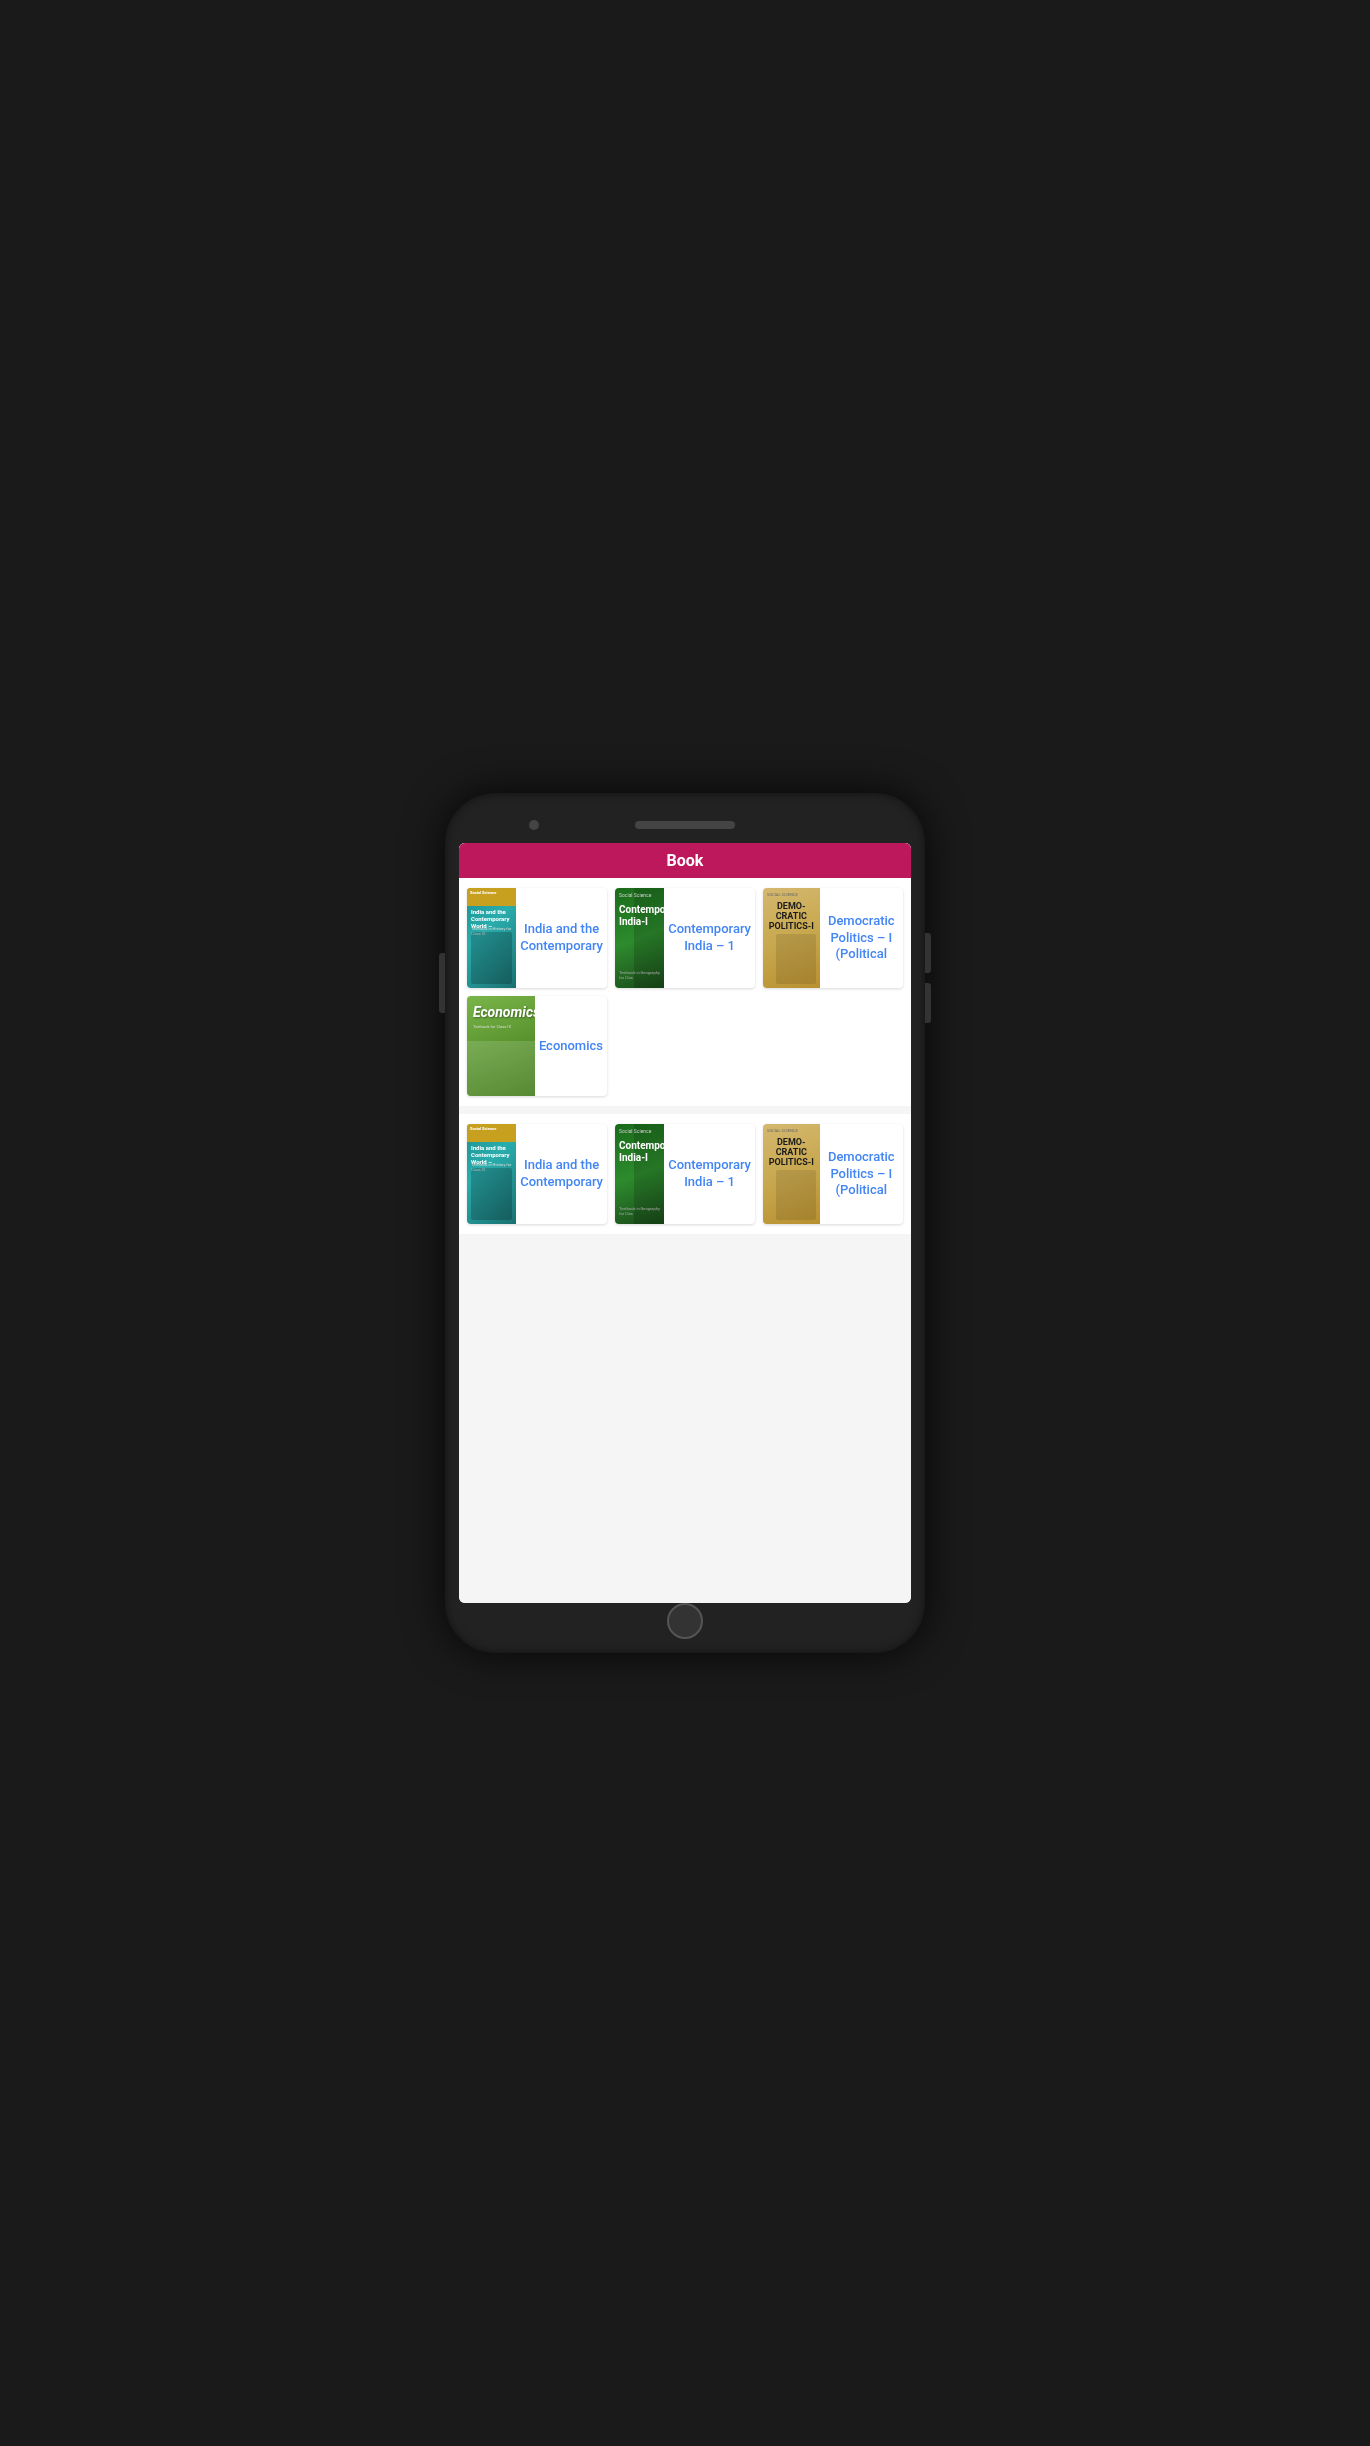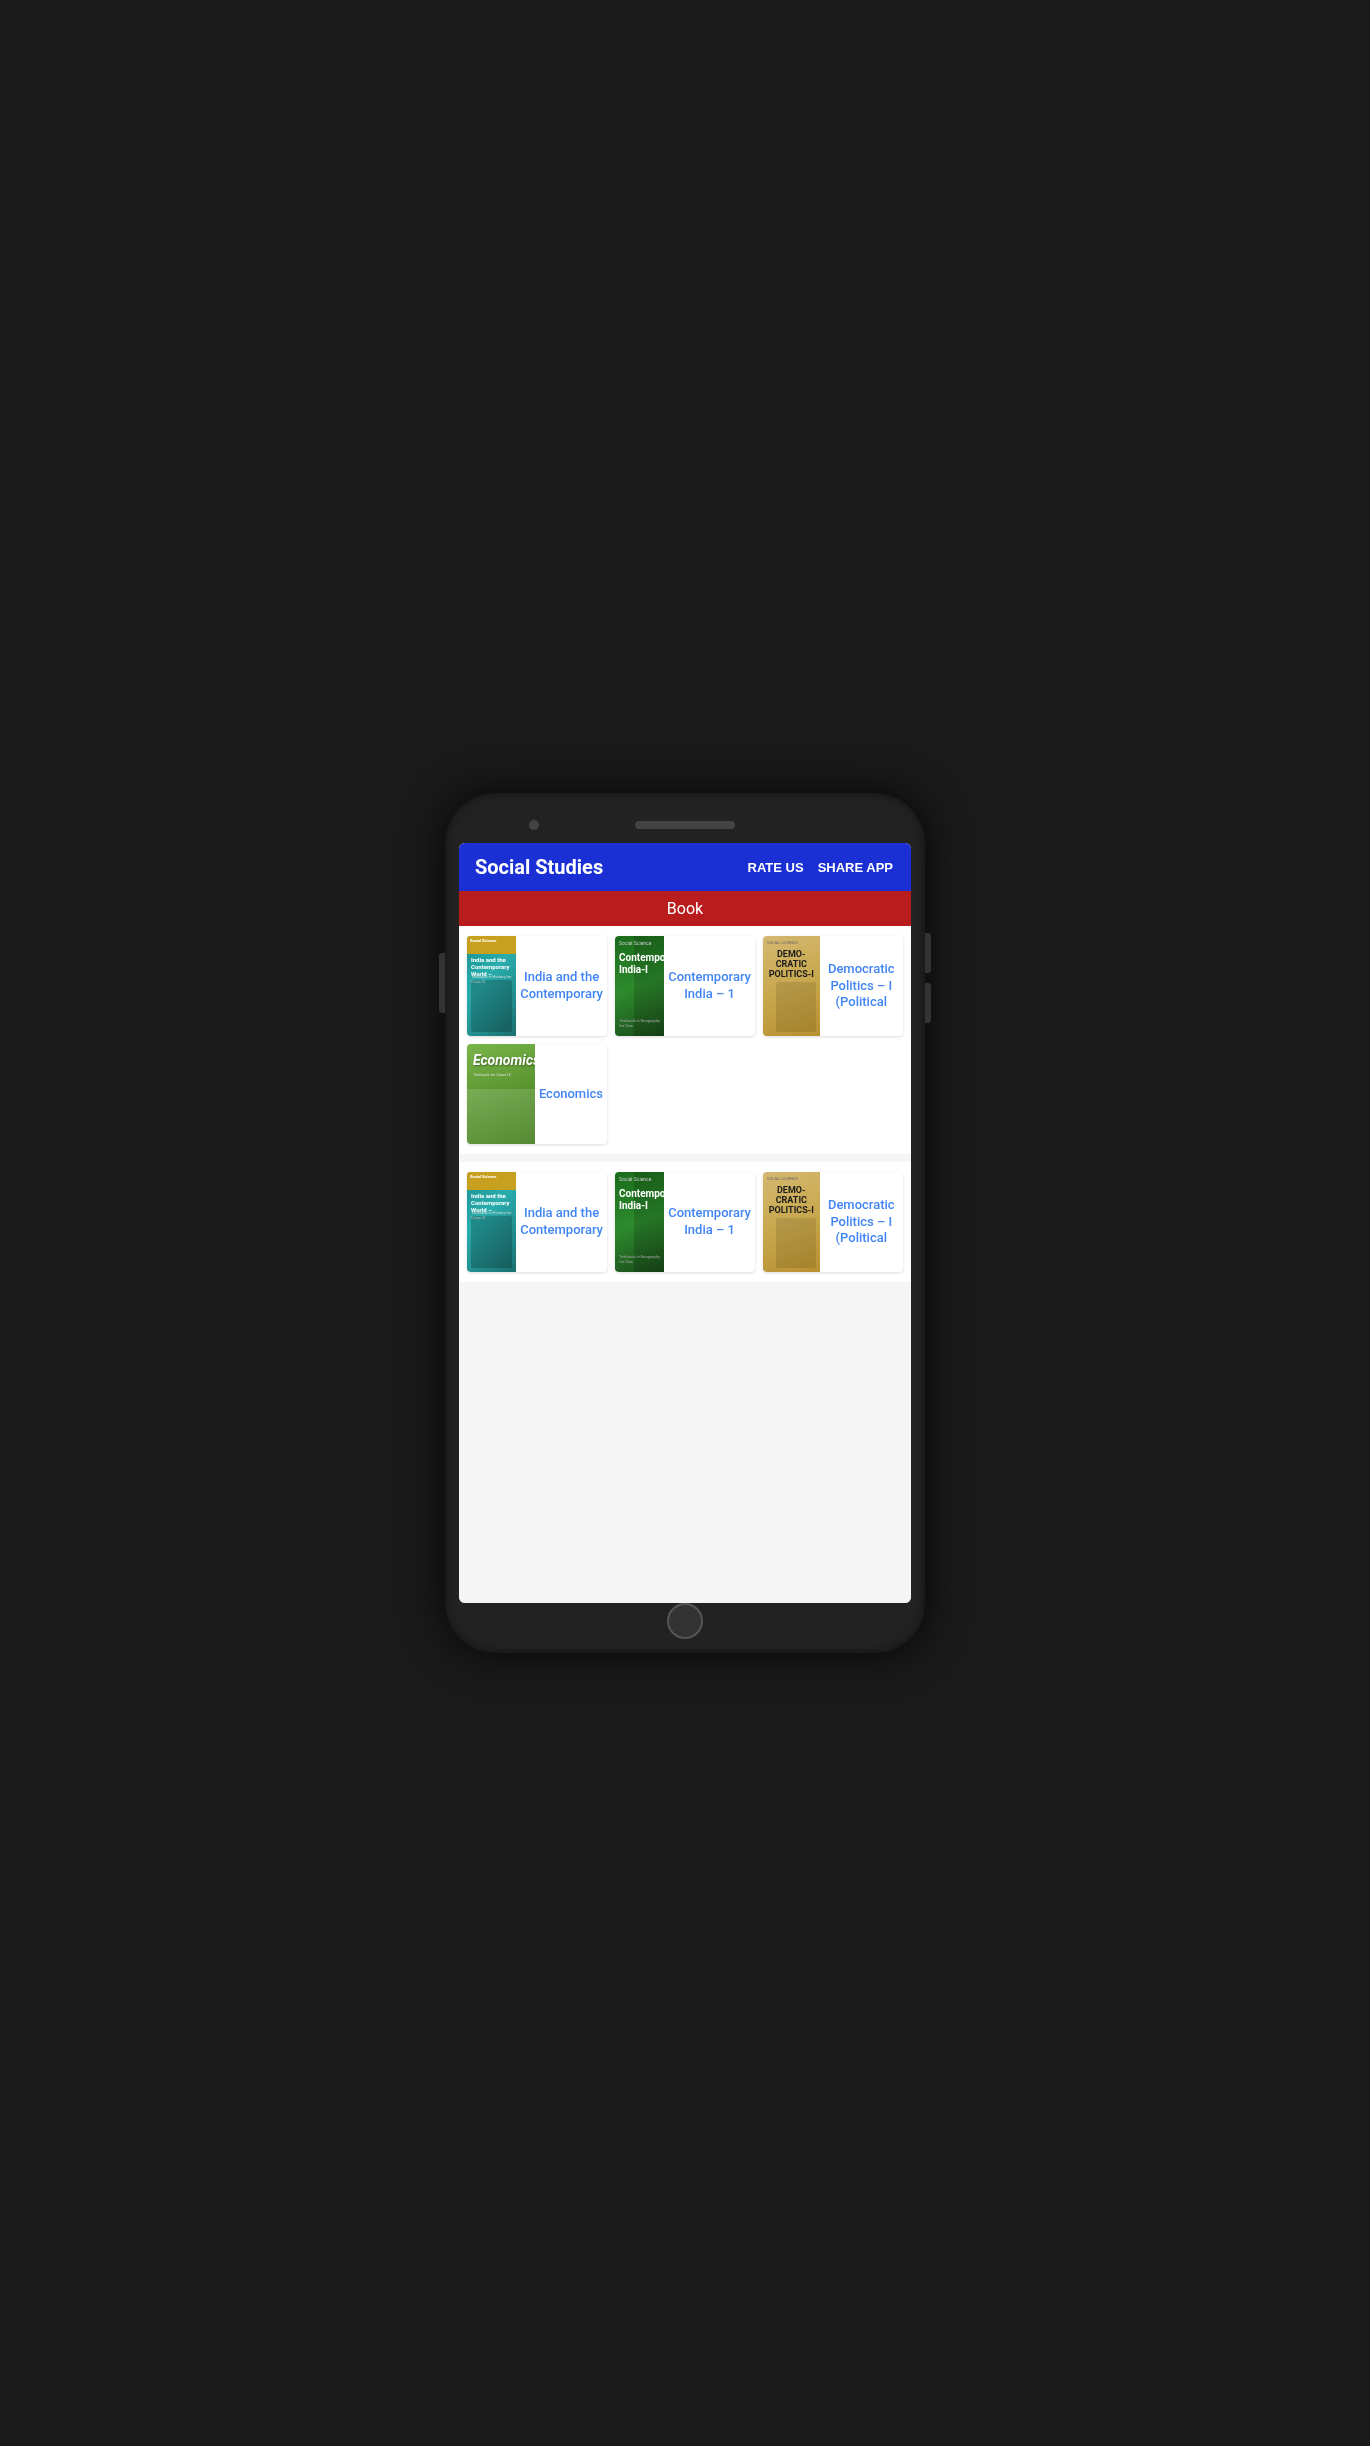--- a/index.html
+++ b/index.html
@@ -103,26 +103,26 @@
       border: none;
       cursor: pointer;
       padding: 4px 2px;
     }
     .app-content {
       flex: 1;
       overflow-y: auto;
       background: #f5f5f5;
     }
     .section-header {
-      background: #b91c1c;
+      background: #be185d;
       color: white;
       text-align: center;
       padding: 8px;
       font-size: 16px;
-      font-weight: 400;
+      font-weight: 700;
     }
     .books-grid {
       display: grid;
       grid-template-columns: repeat(3, 1fr);
       gap: 8px;
       padding: 10px 8px;
       background: white;
     }
     .book-card {
       background: white;
@@ -309,27 +309,20 @@
   <div class="phone-side-btn vol-down"></div>
   <div class="phone-side-btn power" style="left:-6px; border-radius:3px 0 0 3px;"></div>
 
   <div class="phone-top-bar">
     <div class="phone-camera"></div>
     <div class="phone-speaker"></div>
   </div>
 
   <div class="phone-screen">
 
-    <div class="app-header">
-      <span class="app-title">Social Studies</span>
-      <div class="header-actions">
-        <button class="header-btn">RATE US</button>
-        <button class="header-btn">SHARE APP</button>
-      </div>
-    </div>
 
     <div class="app-content">
 
       <div class="section-header">Book</div>
 
       <div class="books-grid">
 
         <div class="book-card">
           <div class="book-cover book-cover-india" style="width:100%;height:100px;">
             <div class="ss-badge">Social Science</div>

